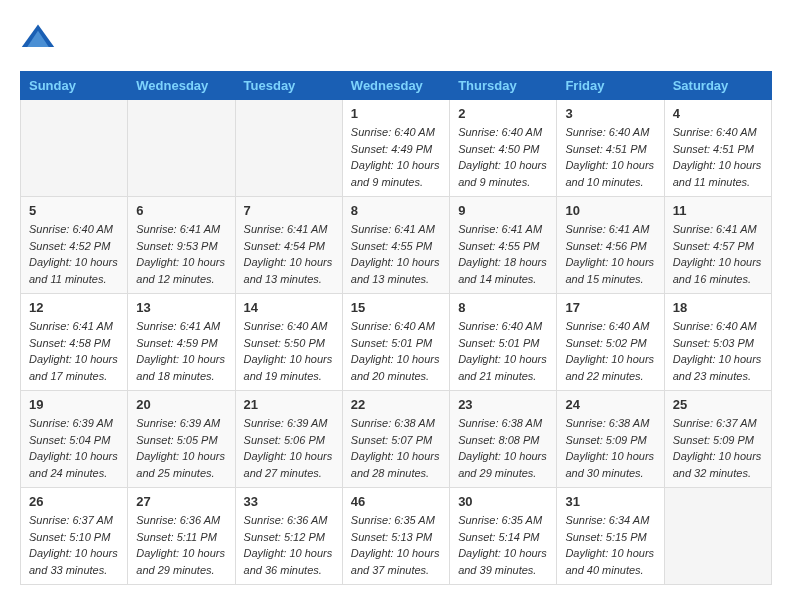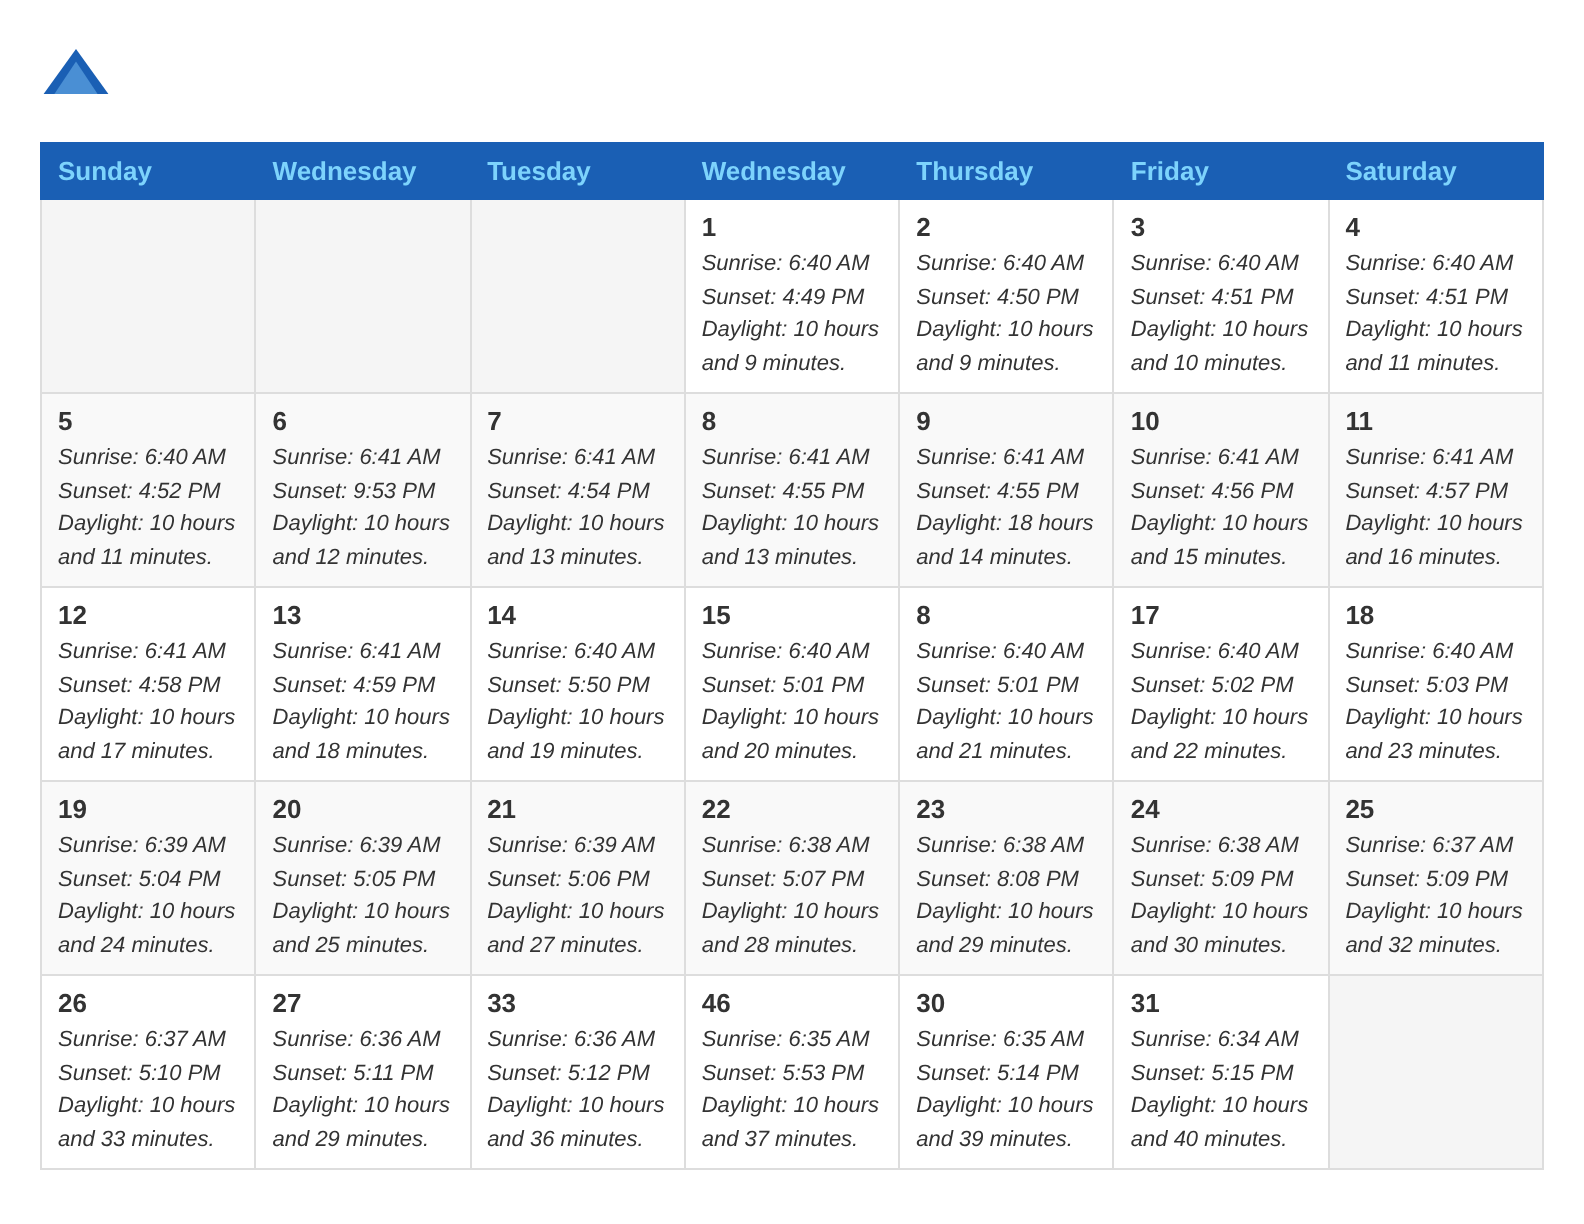--- a/index.html
+++ b/index.html
@@ -359,21 +359,21 @@
         <div class="day-info">
           <span>Sunrise: 6:36 AM</span><br>
           <span>Sunset: 5:12 PM</span><br>
           <span>Daylight: 10 hours and 36 minutes.</span>
         </div>
       </td>
         <td>
         <span class="day-number">46</span>
         <div class="day-info">
           <span>Sunrise: 6:35 AM</span><br>
-          <span>Sunset: 5:53 PM</span><br>
+          <span>Sunset: 5:13 PM</span><br>
           <span>Daylight: 10 hours and 37 minutes.</span>
         </div>
       </td>
         <td>
         <span class="day-number">30</span>
         <div class="day-info">
           <span>Sunrise: 6:35 AM</span><br>
           <span>Sunset: 5:14 PM</span><br>
           <span>Daylight: 10 hours and 39 minutes.</span>
         </div>

